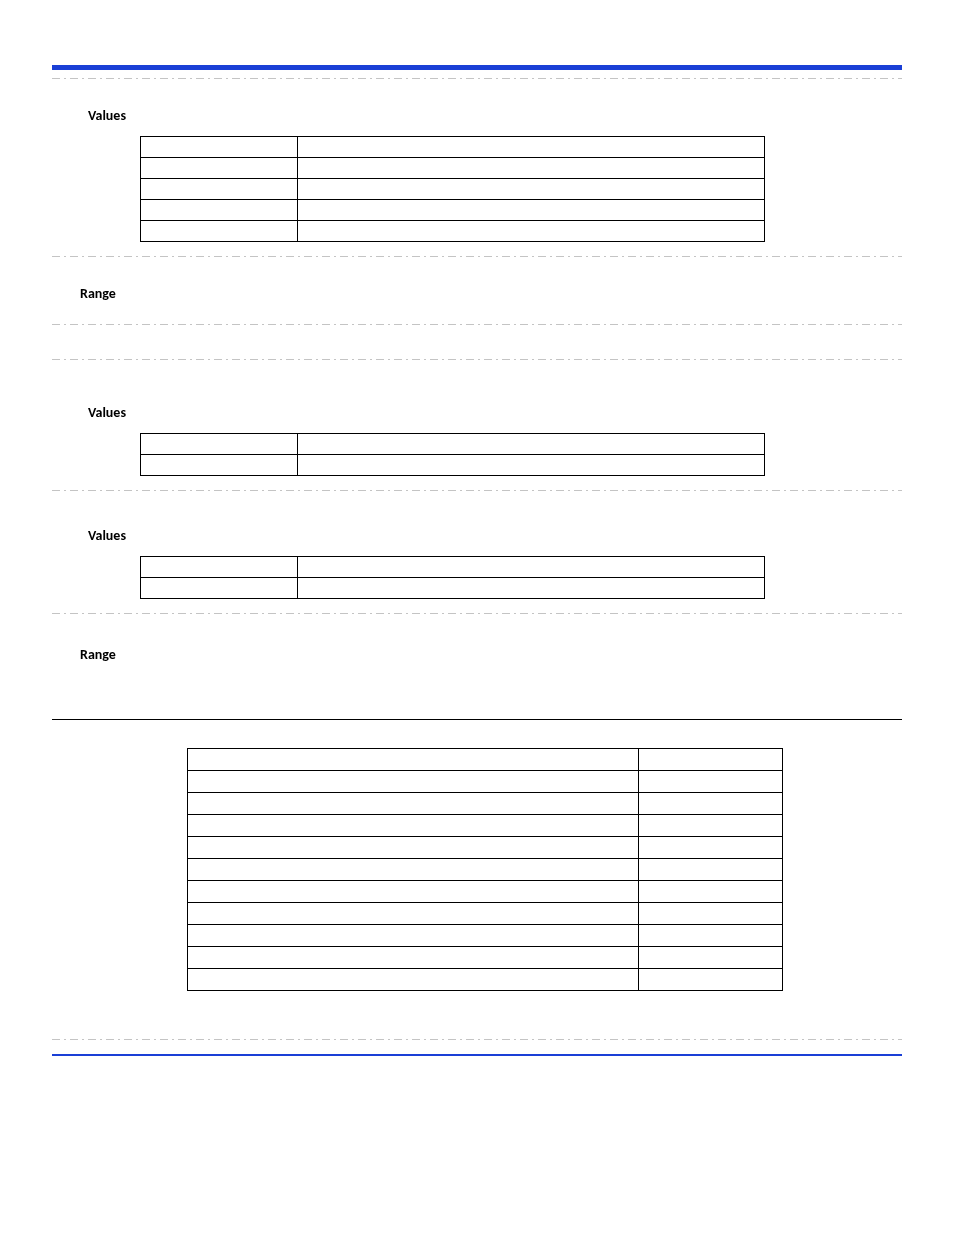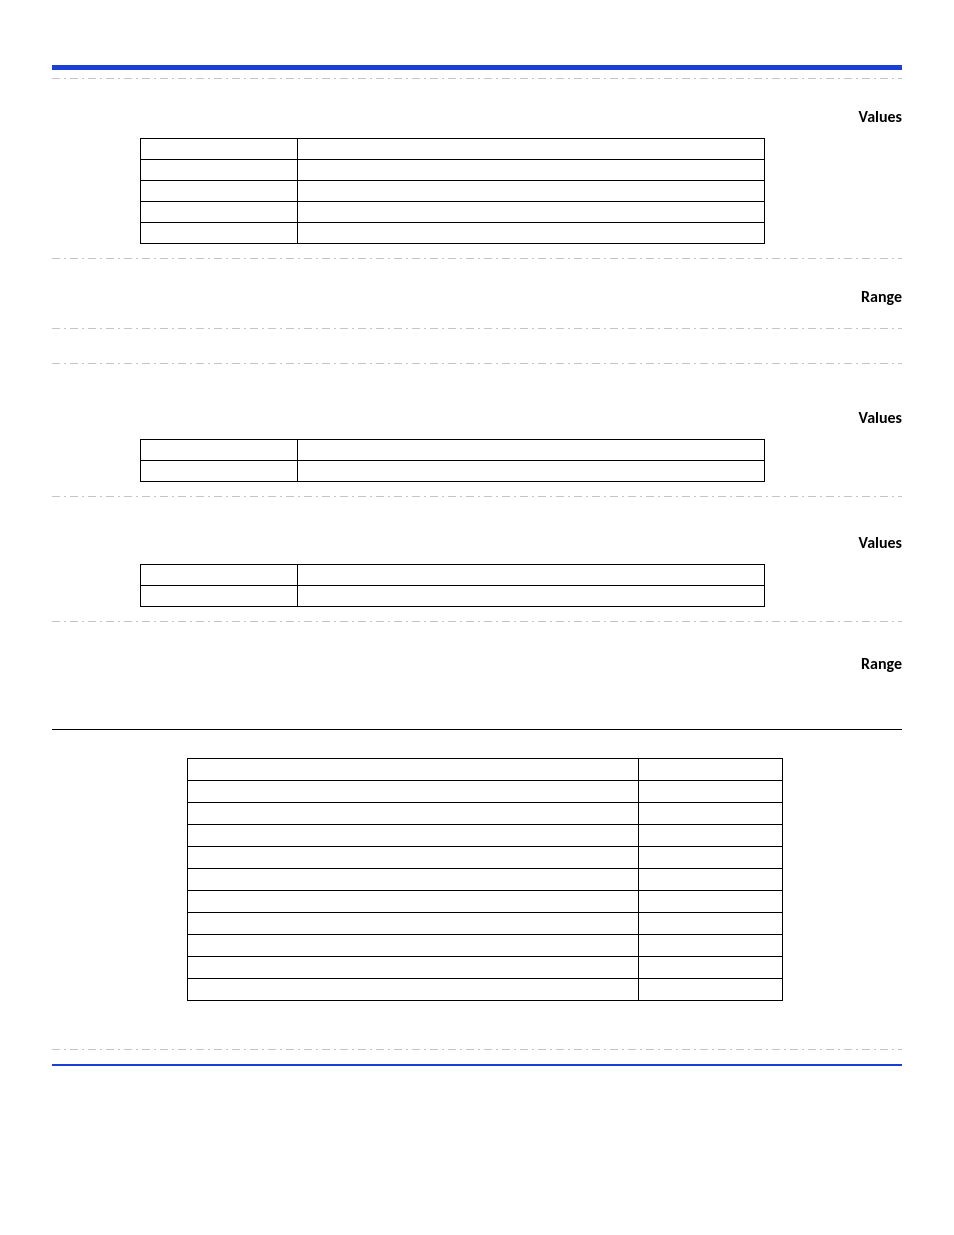--- a/index.html
+++ b/index.html
@@ -40,24 +40,23 @@
         transparent 18px
       );
       height: 1px;
     }
     .solid-line {
       height: 1px;
       background: #000;
     }
     .sec-label {
       font-weight: 700;
-      font-size: 16px;
+      font-size: 14px;
       padding-left: 28px;
       margin: 28px 0 12px 0;
-      text-align: right;
     }
     .sec-label.values {
       padding-left: 36px;
     }
     
     table {
       border-collapse: collapse;
     }
     td {
       border: 1px solid #000;

